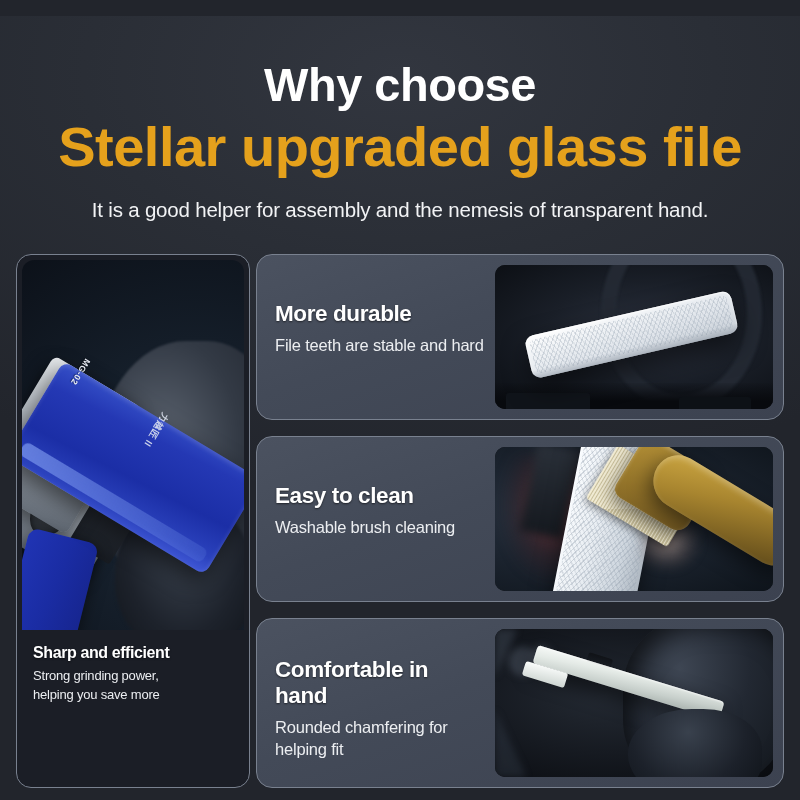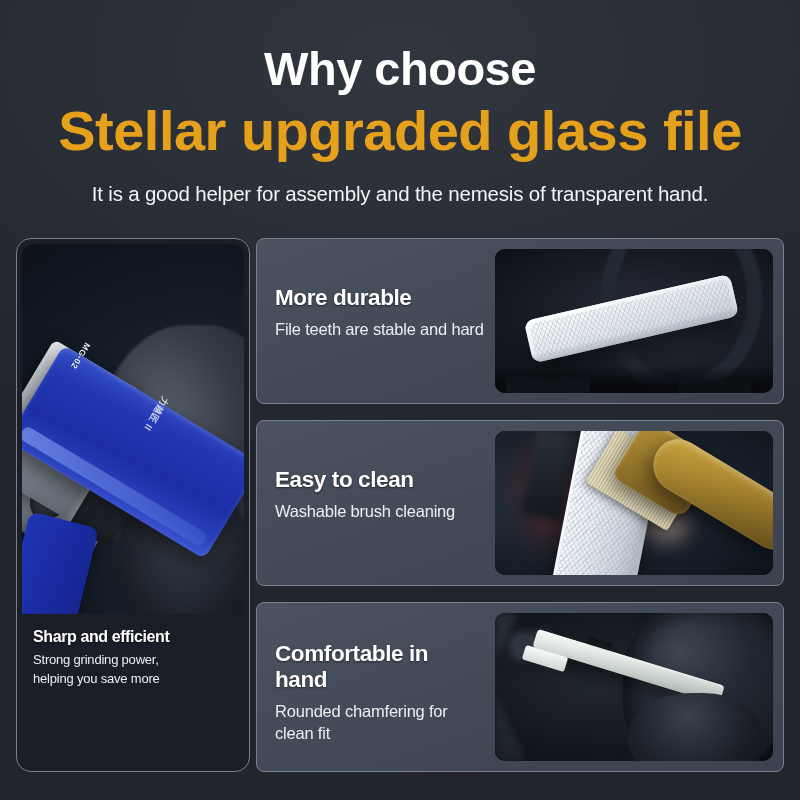--- a/index.html
+++ b/index.html
@@ -6,20 +6,21 @@
   html, body {
     width:800px; height:800px;
     background:#22252c;
     font-family:"Liberation Sans", sans-serif;
     overflow:hidden;
   }
   .page {
     position:relative; width:800px; height:708px;
     background:
       radial-gradient(ellipse 700px 420px at 50% 8%, #32363f 0%, #2a2e36 45%, #22252c 100%);
+    margin-top: 16px;
   }
 
   
   .header { padding-top:44px; text-align:center; }
   .title-main {
     font-size:47px; font-weight:bold; color:#ffffff;
     letter-spacing:-0.5px; line-height:1.06;
   }
   .title-accent {
     font-size:56px; font-weight:bold; color:#e5a11c;
@@ -28,21 +29,21 @@
   .subtitle {
     margin-top:18px; font-size:20.5px; color:#f2f3f5;
     letter-spacing:-0.2px;
   }
 
   
   .grid { position:absolute; left:0; top:0; width:800px; height:800px; }
 
   .card {
     position:absolute;
-    border-radius:8px;
+    border-radius:16px;
     border:1.5px solid #79818f;
     overflow:hidden;
   }
 
   
   .card-left {
     left:16px; top:238px; width:234px; height:534px;
     background:#1b1e26;
     border-radius:15px;
     display:flex; flex-direction:column;
@@ -365,21 +366,21 @@
           <div class="brush-handle"></div>
         </div>
       </div>
     </div>
 
     <div class="card card-row card-r3">
       <div class="txt">
         <div class="h-title">Comfortable in hand</div>
         <div class="h-desc">
           <div>Rounded chamfering for</div>
-          <div>clean fit</div>
+          <div>helping fit</div>
         </div>
       </div>
       <div class="photo">
         <div class="scene bg-file3">
           <div class="machine-blur"></div>
           <div class="glove3"></div>
           <div class="file-stick"></div>
           <div class="file-tip"></div>
           <div class="glove3b"></div>
         </div>

